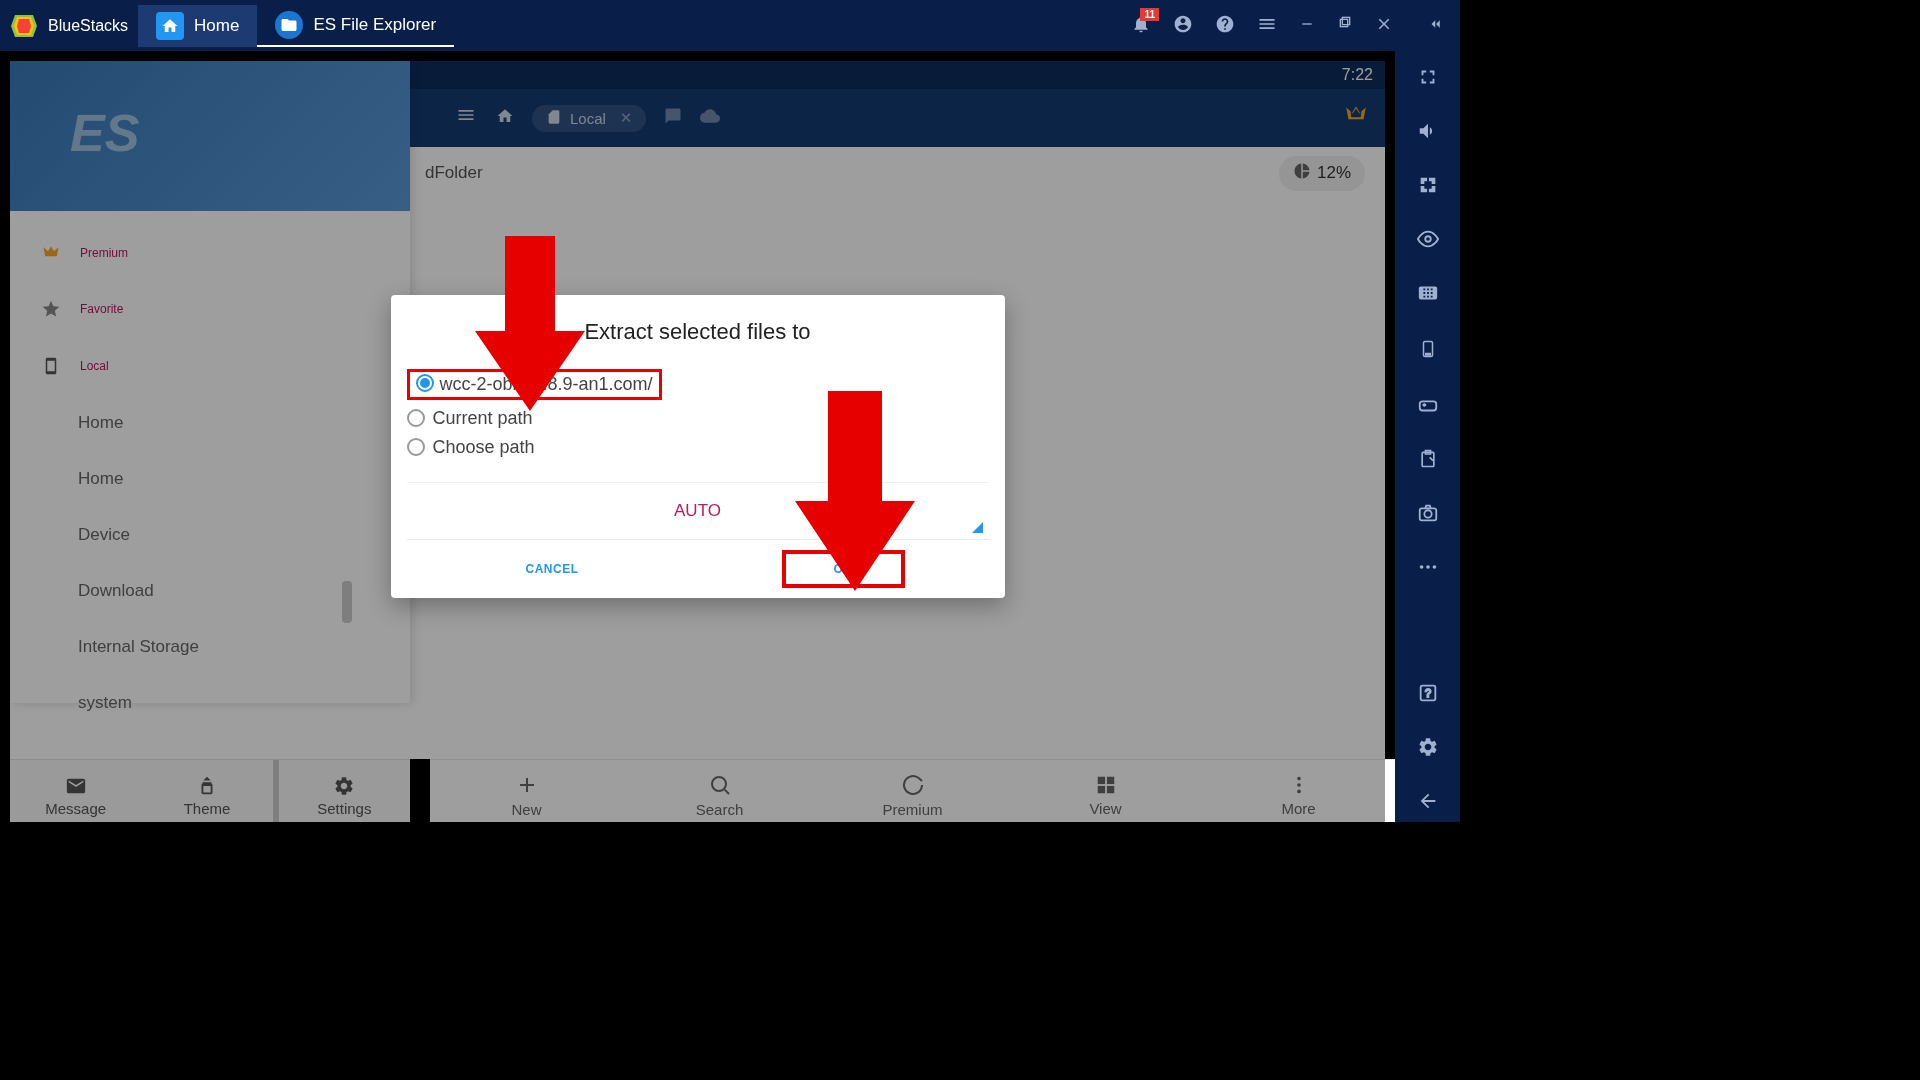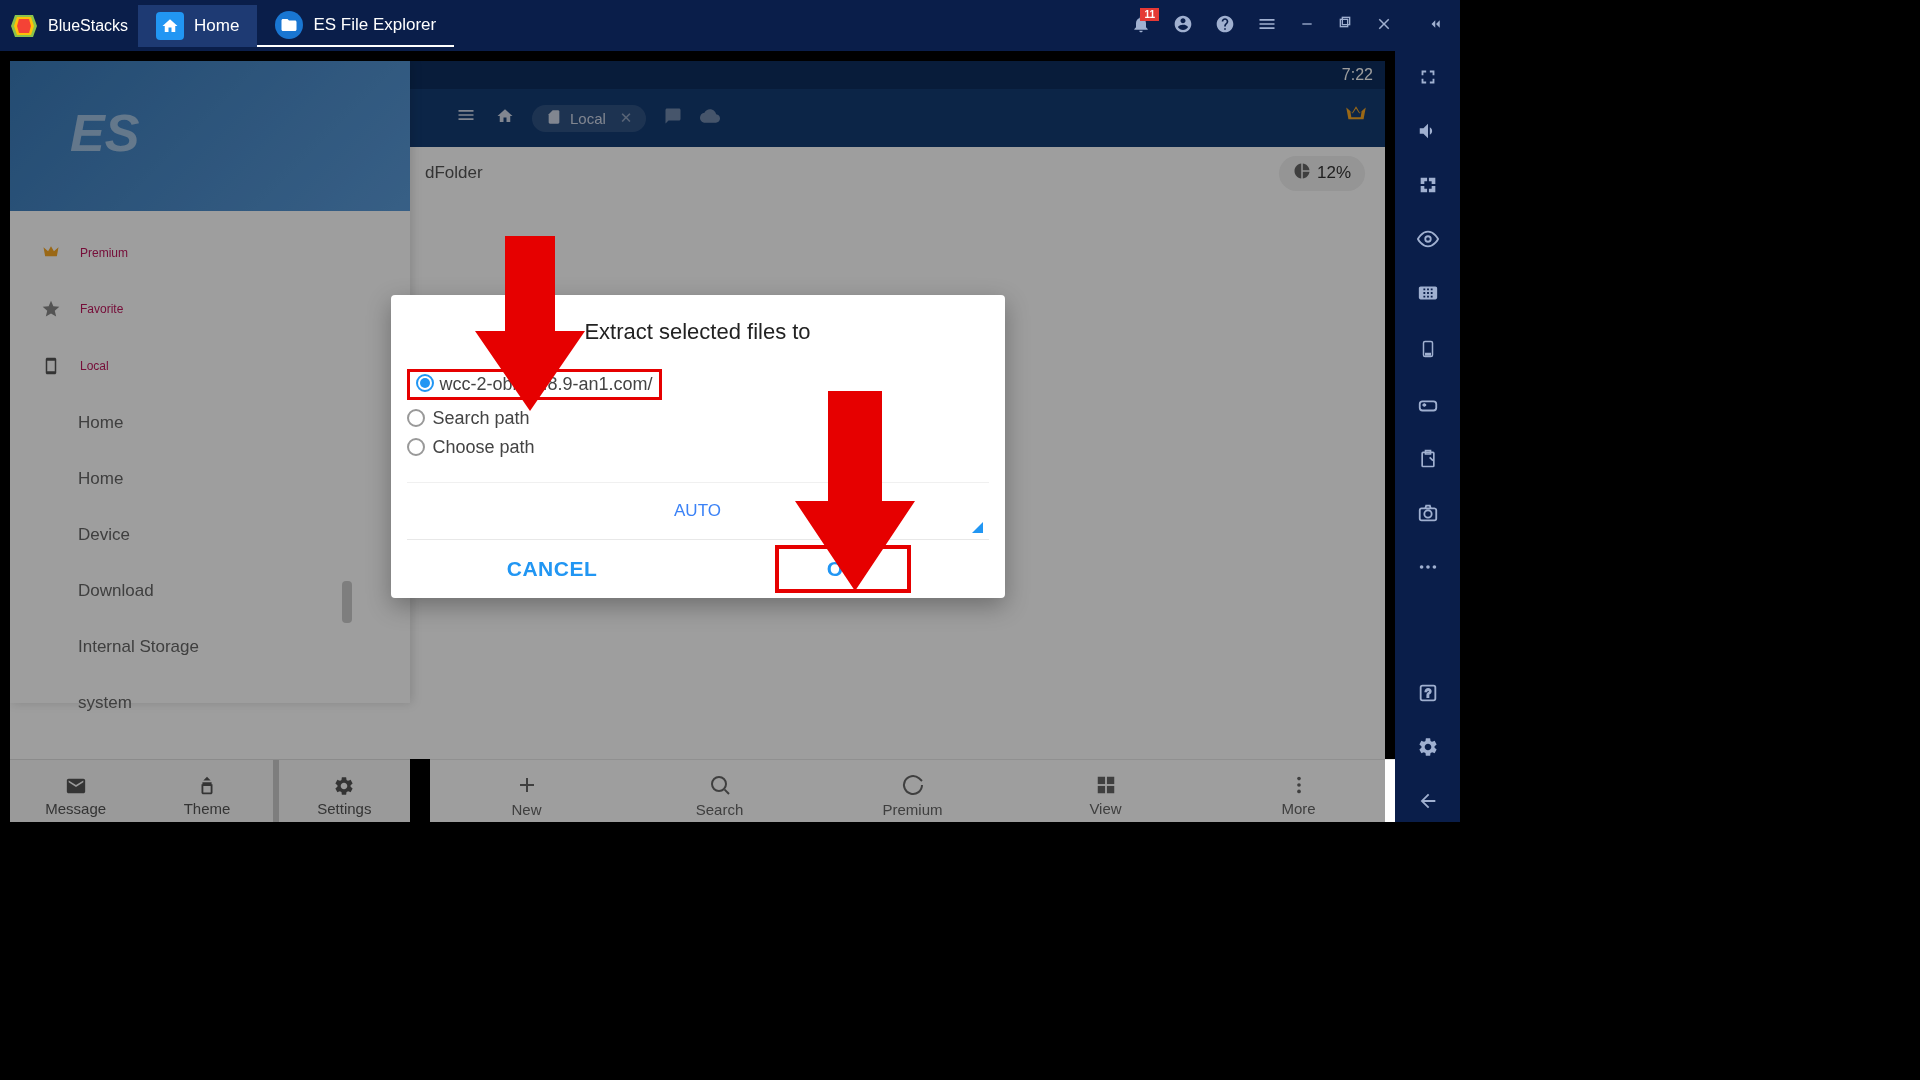--- a/index.html
+++ b/index.html
@@ -63,24 +63,24 @@
 
   
   .modal-overlay { position:absolute; top:0; left:0; right:0; bottom:0; background:rgba(0,0,0,0.38); z-index:20; display:flex; align-items:center; justify-content:center;}
   .dialog { width: 614px; background:#fff; border-radius:4px; box-shadow:0 8px 24px rgba(0,0,0,0.3); padding:24px 16px 0 16px;}
   .dialog-title { font-size:22px; color:#222; text-align:center; margin-bottom:20px;}
   .radio-row { display:flex; align-items:center; gap:8px; padding:4px 0; font-size:18px; color:#444;}
   .radio { width:18px; height:18px; border:2px solid #999; border-radius:50%; display:flex; align-items:center; justify-content:center;}
   .radio.selected { border-color:#2196f3;}
   .radio.selected::after { content:''; width:10px; height:10px; background:#2196f3; border-radius:50%;}
   .red-box { border:3px solid #e60000; padding:2px 6px; display:inline-flex;}
-  .auto-row { text-align:center; padding:18px 0; font-size:17px; color:#3b82f6; border-bottom:1px solid #e8e8e8; position:relative; margin-top:20px; border-top:1px solid #f0f0f0;}
+  .auto-row { text-align:center; padding:18px 0; font-size:17px; color:#be185d; border-bottom:1px solid #e8e8e8; position:relative; margin-top:20px; border-top:1px solid #f0f0f0;}
   .corner-tri { position:absolute; right:6px; bottom:6px; width:0; height:0; border-left:11px solid transparent; border-bottom:11px solid #2196f3;}
   .dialog-buttons { display:flex; height:58px;}
-  .dbtn { flex:1; display:flex; align-items:center; justify-content:center; font-size:21px; font-weight:bold; color:#2196f3; letter-spacing:0.5px; cursor:pointer;}
+  .dbtn { flex:1; display:flex; align-items:center; justify-content:center; font-size:12px; font-weight:bold; color:#2196f3; letter-spacing:0.5px; cursor:pointer;}
   .dbtn.ok-wrap { position:relative;}
   .red-box-btn { border:4px solid #e60000; padding:8px 48px;}
 
   
   .arrow { position:absolute; z-index:30;}
   .arrow svg { display:block;}
 
   
   .scroll-hint { position:absolute; right:0; bottom:15px; width:10px; height:42px; background:#ccc; border-radius:4px;}
   
@@ -320,21 +320,21 @@
       <div class="dialog">
         <div class="dialog-title">Extract selected files to</div>
         <div class="radio-row">
           <span class="red-box">
             <span class="radio selected"></span>
             <span style="margin-left:6px;">wcc-2-obb_2.8.9-an1.com/</span>
           </span>
         </div>
         <div class="radio-row">
           <span class="radio"></span>
-          <span>Search path</span>
+          <span>Current path</span>
         </div>
         <div class="radio-row">
           <span class="radio"></span>
           <span>Choose path</span>
         </div>
         <div class="auto-row">
           <span>AUTO</span>
           <span class="corner-tri"></span>
         </div>
         <div class="dialog-buttons">

